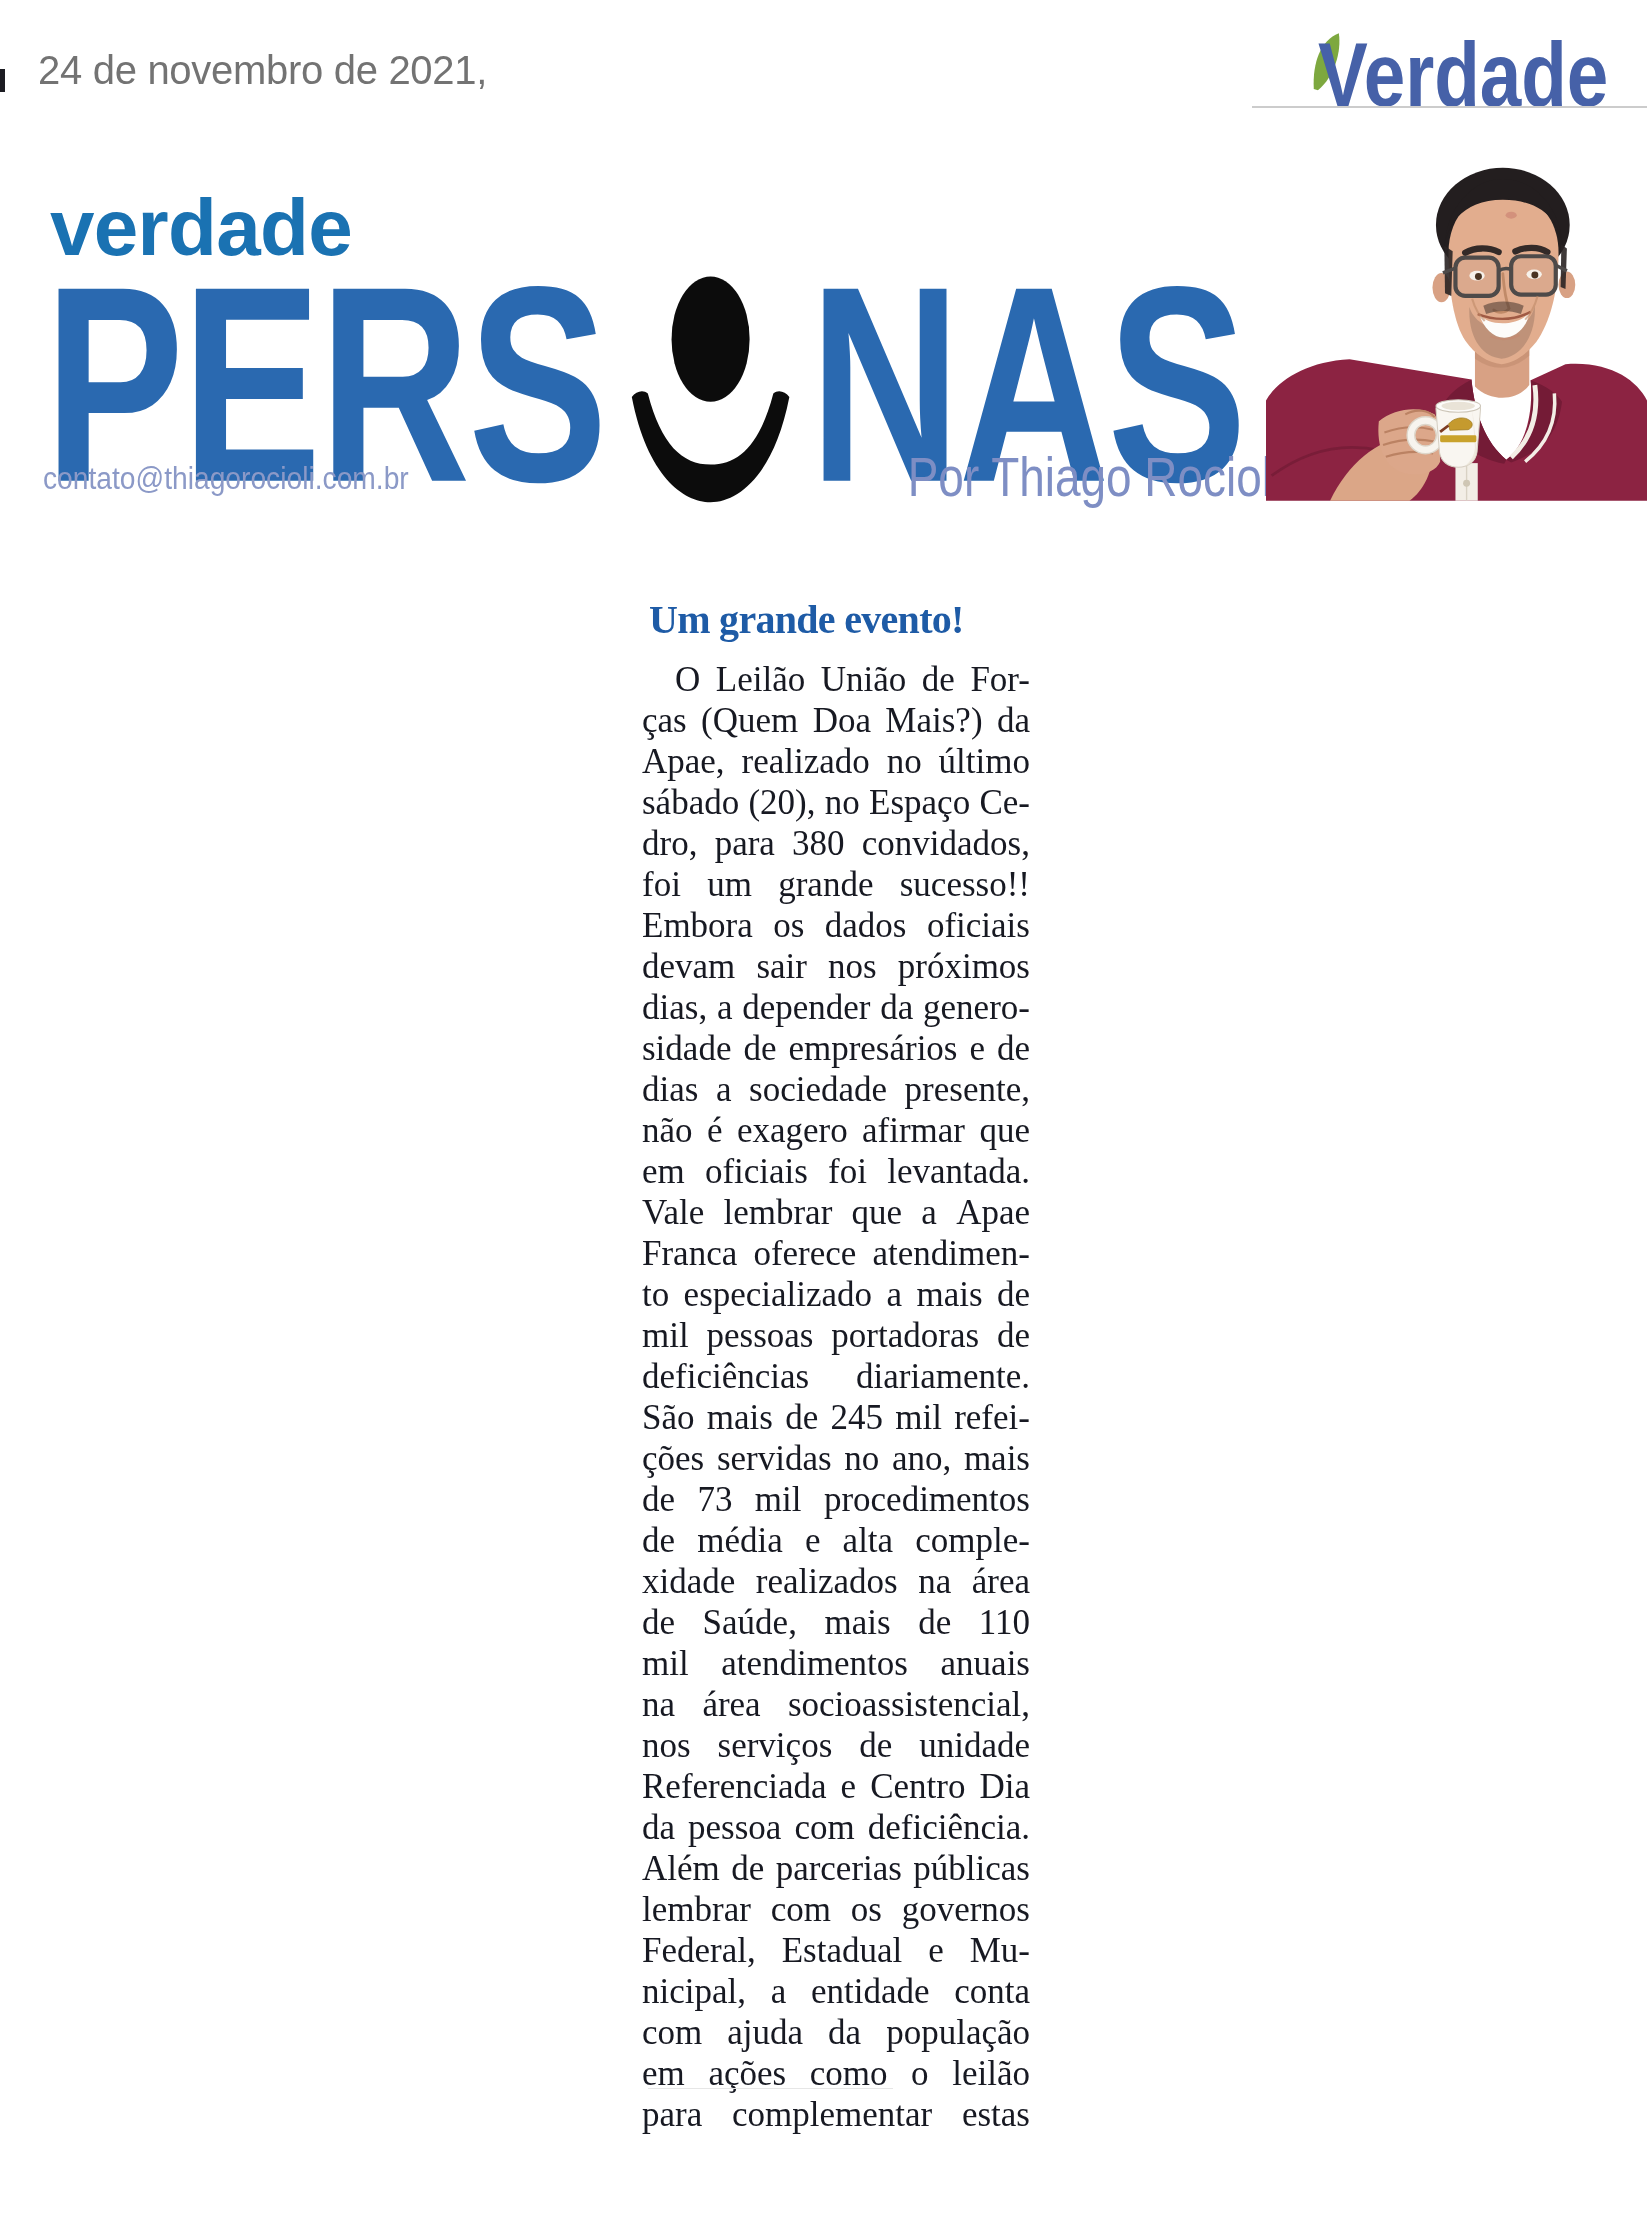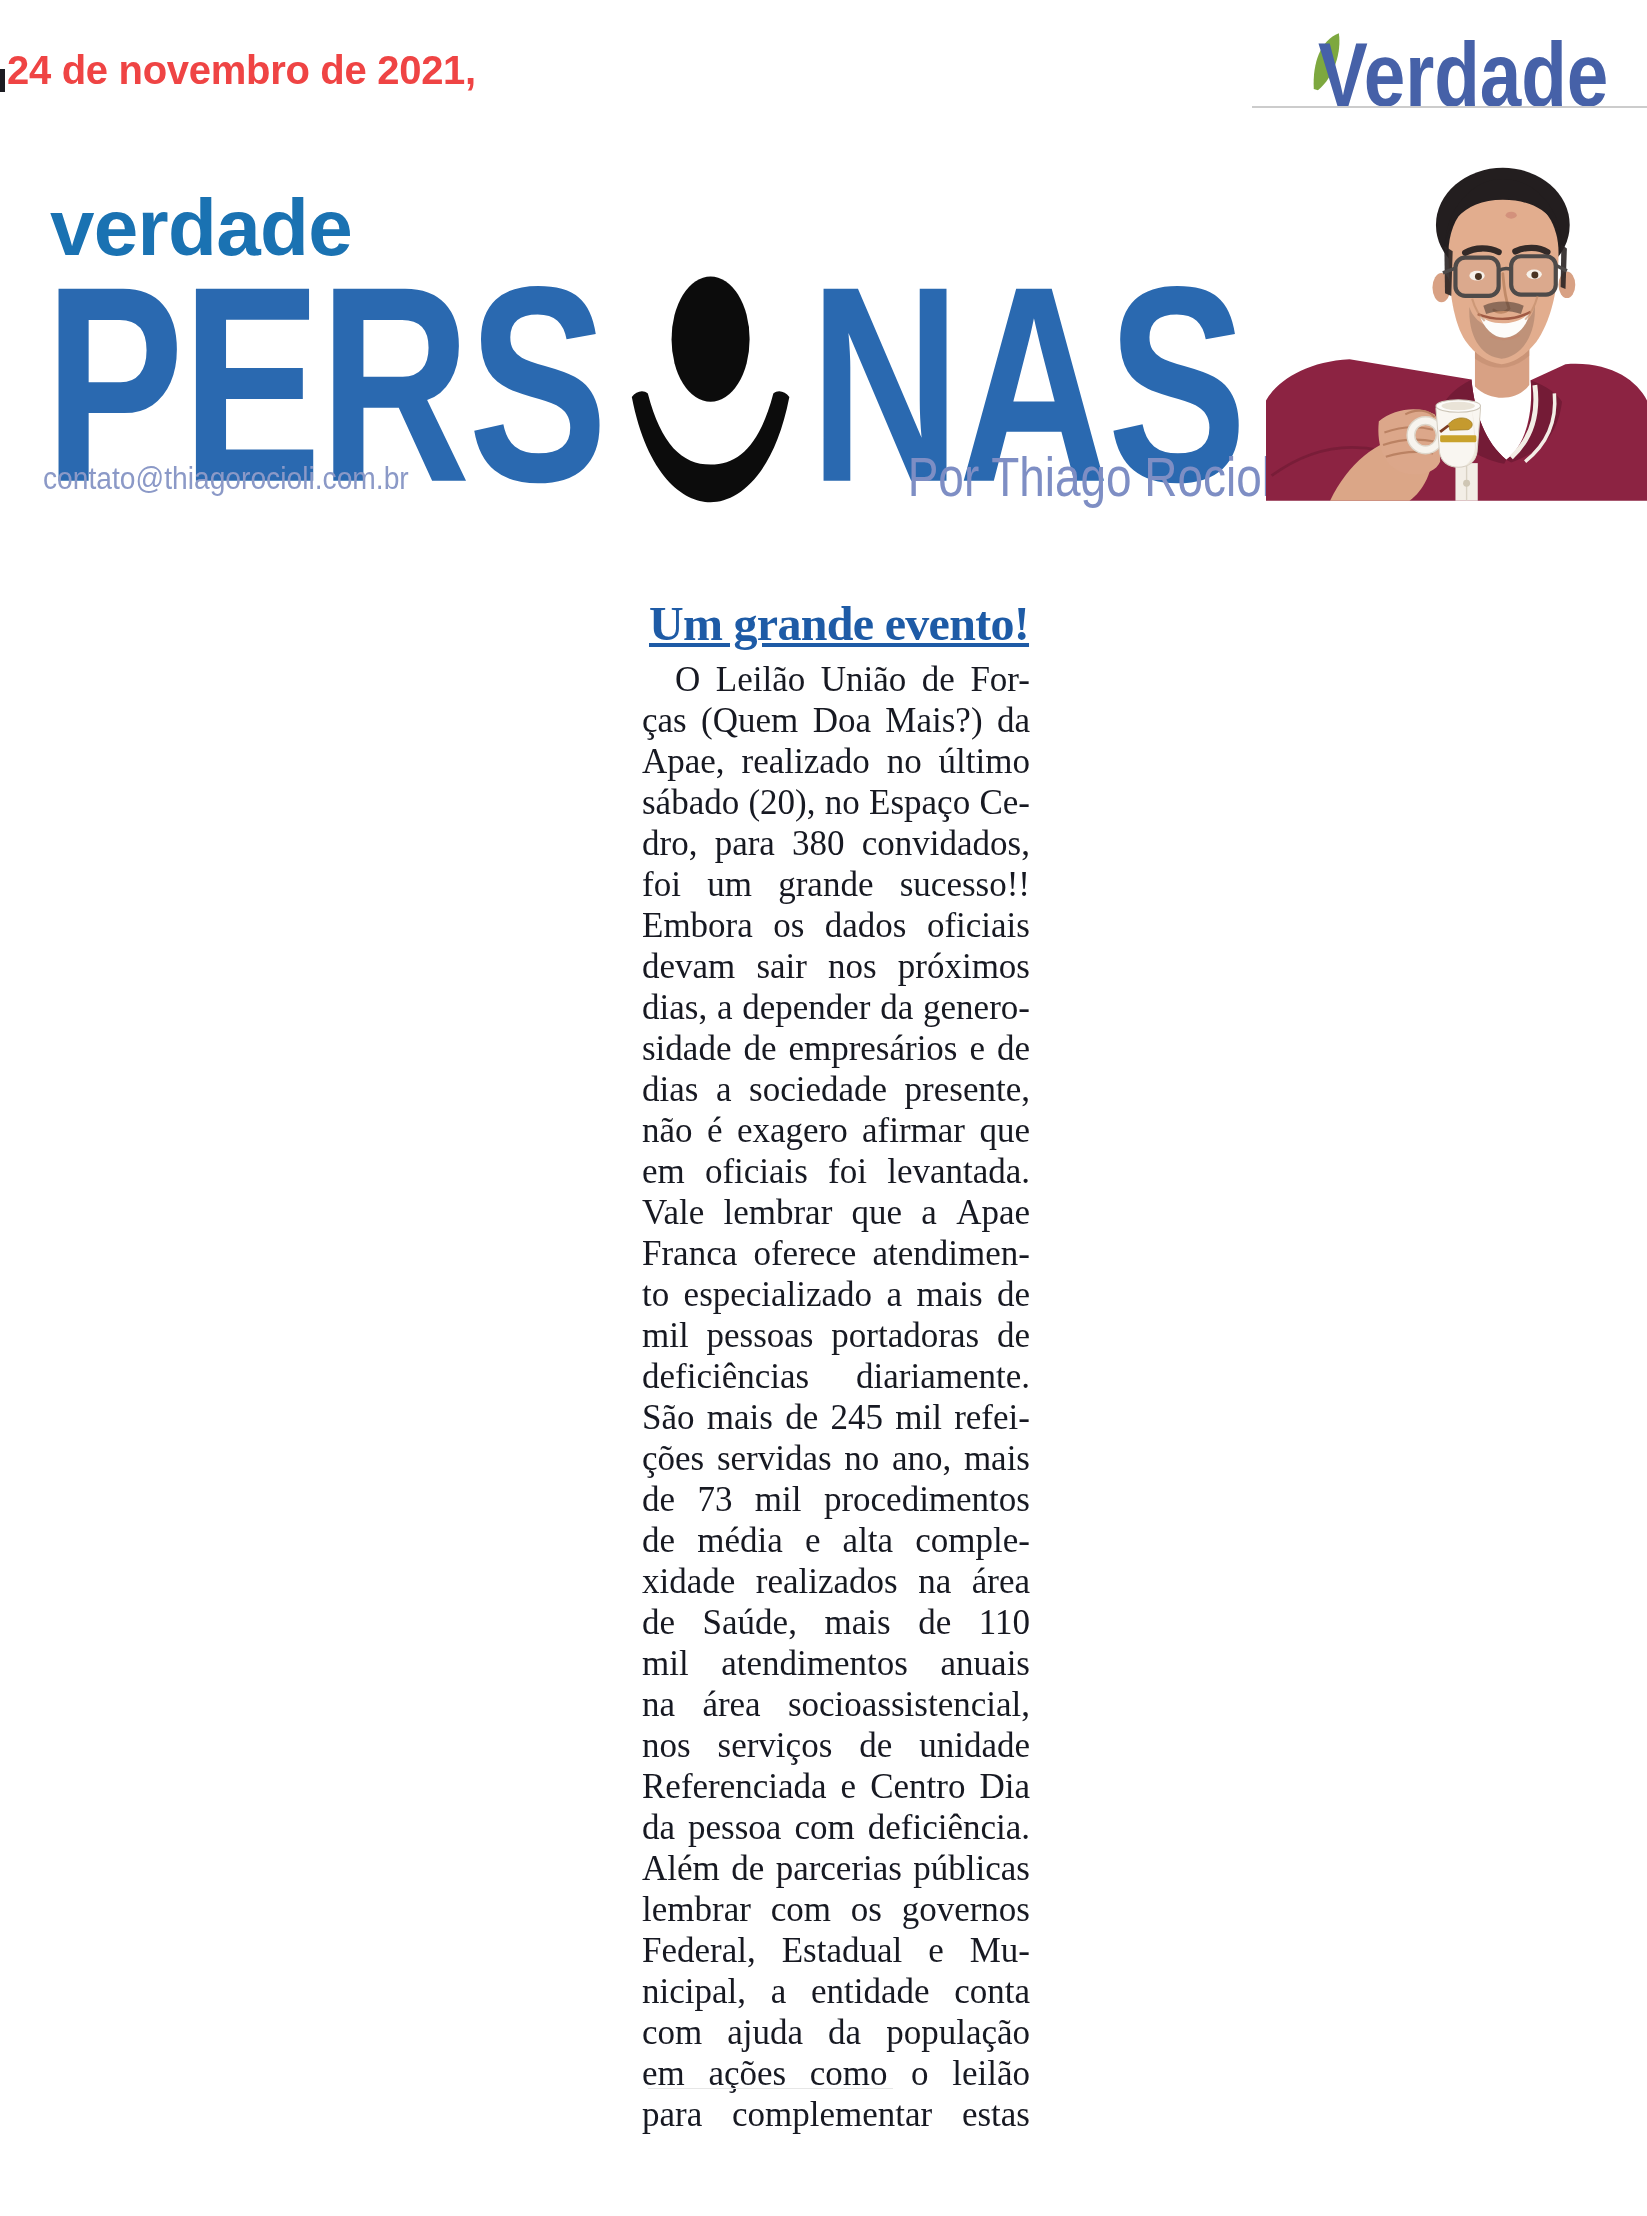--- a/index.html
+++ b/index.html
@@ -3,22 +3,22 @@
 <meta charset="utf-8">
 <style>
   html,body{margin:0;padding:0;background:#ffffff;}
   #canvas{
     position:relative;width:1647px;height:2216px;background:#ffffff;overflow:hidden;
     font-family:"Liberation Sans",sans-serif;
   }
   
   .edge-mark{position:absolute;left:0;top:69px;width:4.9px;height:23px;background:#1c1c22;}
   .date{
-    position:absolute;left:7px;top:50px;font-size:40px;line-height:1;font-weight:bold;
-    color:#ef4444;letter-spacing:-0.3px;white-space:nowrap;
+    position:absolute;left:38px;top:50px;font-size:40px;line-height:1;font-weight:normal;
+    color:#737373;letter-spacing:-0.3px;white-space:nowrap;
   }
   .masthead{position:absolute;left:1310px;top:29px;height:84px;}
   .masthead-leaf{position:absolute;left:1.4px;top:4.2px;width:32px;height:59px;}
   .masthead-word{
     position:absolute;left:8.4px;top:0;font-size:91px;line-height:1;font-weight:bold;
     color:#4661a8;transform:scaleX(0.82);transform-origin:left top;white-space:nowrap;
   }
   .masthead-rule{position:absolute;left:1252px;top:106px;width:395px;height:2.1px;background:#cccccc;}
   
   .logo-small{
@@ -37,21 +37,21 @@
   .logo-byline{
     position:absolute;left:837px;top:449px;width:393px;text-align:right;font-size:56px;line-height:1;
     font-weight:300;color:#7e8ec4;transform:scaleX(0.82);transform-origin:right top;white-space:nowrap;
   }
   
   .photo{position:absolute;left:1266px;top:148px;width:381px;height:353px;background:#ffffff;}
   .photo svg{display:block;width:381px;height:353px;}
   
   .article-heading{
     position:absolute;left:649px;top:600px;font-family:"Liberation Serif",serif;font-weight:bold;
-    font-size:48px;line-height:1;color:#1e5ba6;letter-spacing:-0.7px;white-space:nowrap;text-decoration:underline;
+    font-size:40px;line-height:1;color:#1e5ba6;letter-spacing:-0.7px;white-space:nowrap;
   }
   .article-body{
     position:absolute;left:642px;top:659px;width:388px;
     font-family:"Liberation Serif",serif;font-size:35px;color:#171922;
   }
   .article-body .line{display:flex;justify-content:space-between;line-height:41px;height:41px;}
   .article-body .line.plain{display:block;}
   .artifact-line{position:absolute;left:648px;top:2088px;width:245px;height:1.4px;background:#e6e6e6;}
 </style>
 </head>

